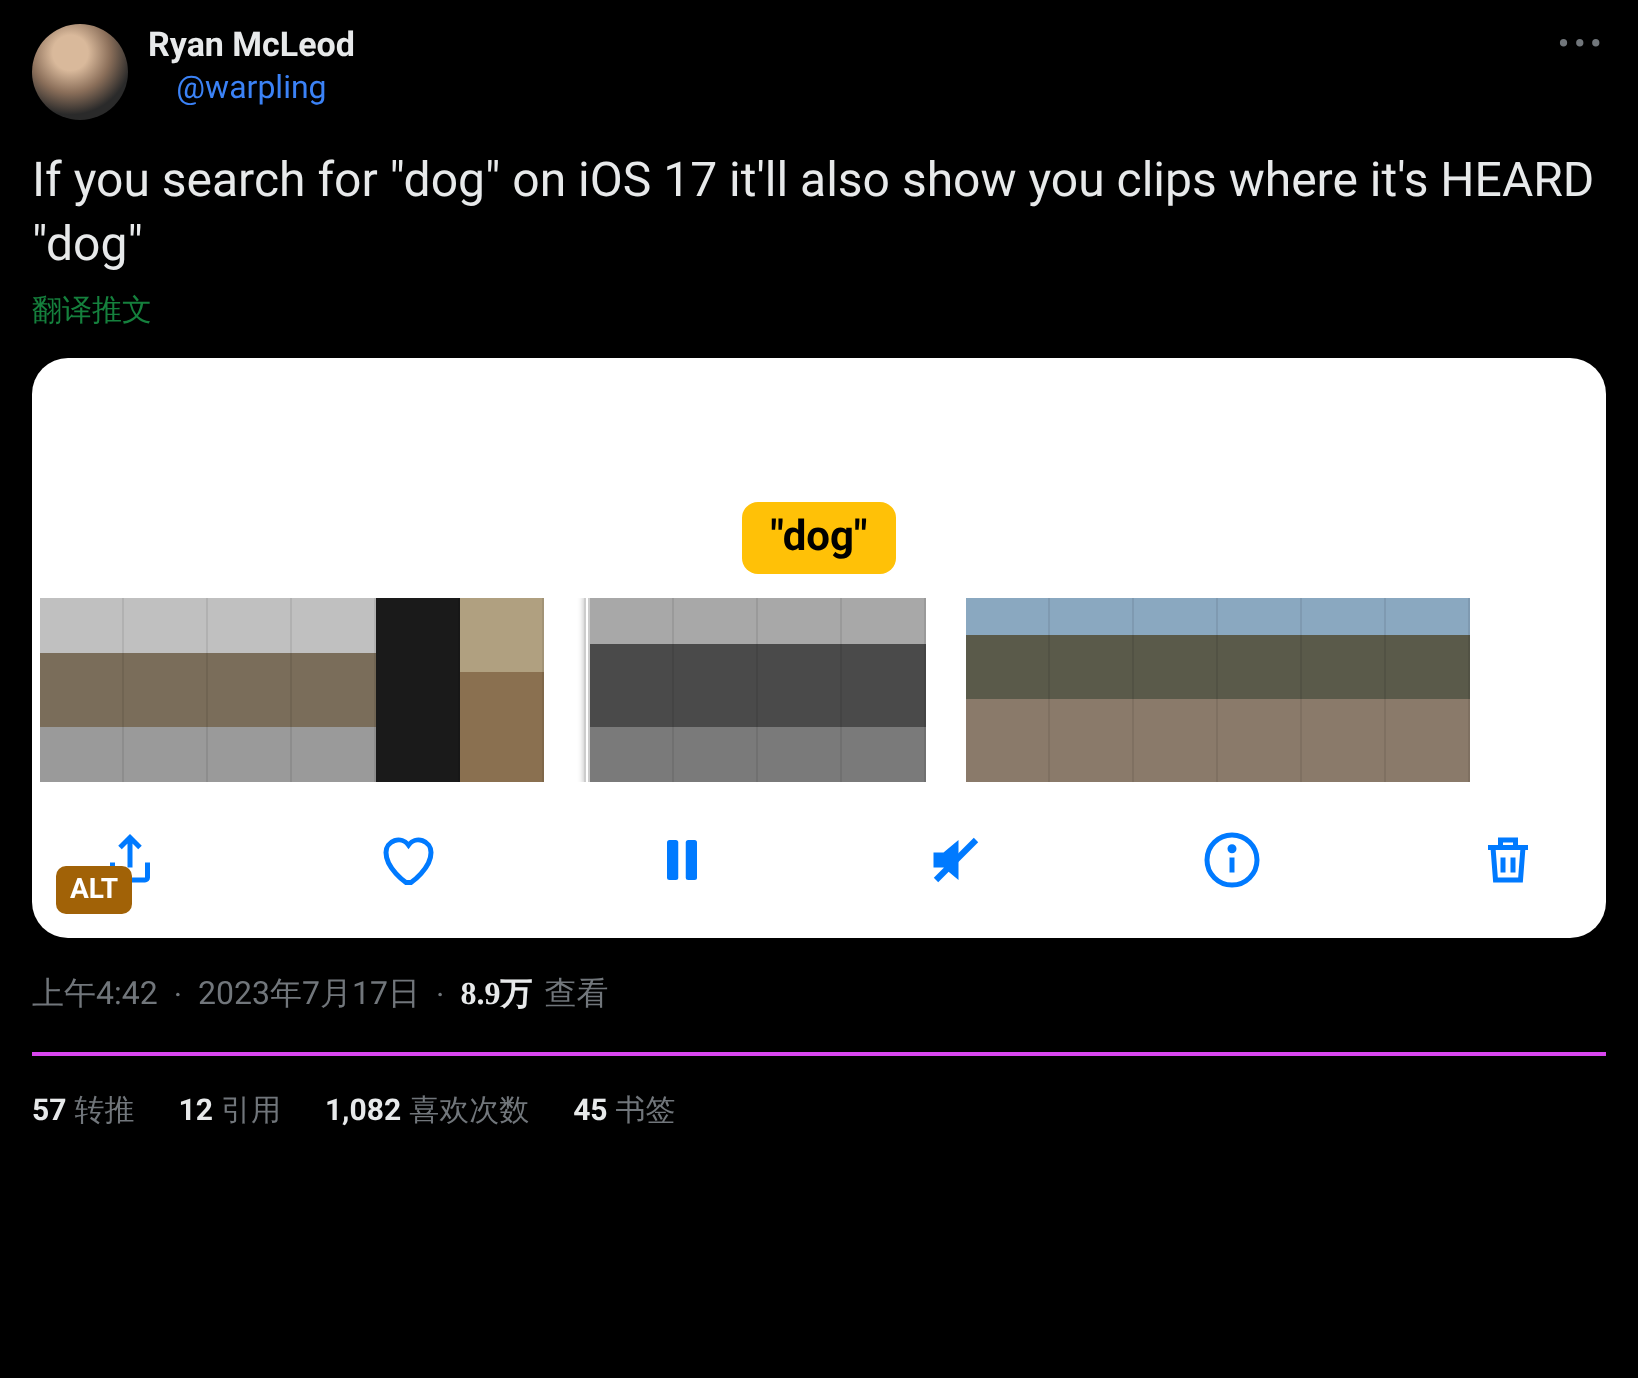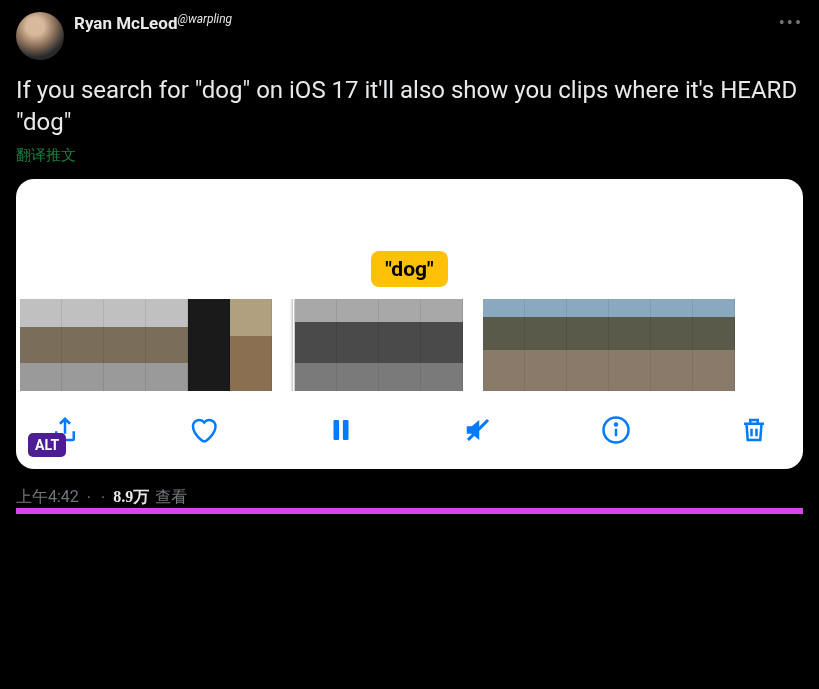--- a/index.html
+++ b/index.html
@@ -23,32 +23,32 @@
   }
   .avatar {
     width: 48px;
     height: 48px;
     border-radius: 50%;
     background: radial-gradient(circle at 40% 30%, #d9b99b 20%, #8b6f5a 45%, #2a2a2a 70%);
     flex-shrink: 0;
   }
   .user-info {
     display: flex;
-    flex-direction: row;
+    flex-direction: column;
     line-height: 1.3;
+    align-items: center;
   }
   .display-name {
     font-weight: 700;
     font-size: 17px;
     color: #e7e9ea;
   }
   .handle {
-    font-size: 12px;
-    color: #e5e5e5;
-    font-style: italic;
+    font-size: 16px;
+    color: #3b82f6;
   }
   .more-icon {
     position: absolute;
     top: 12px;
     right: 16px;
     color: #71767b;
     font-size: 18px;
     letter-spacing: 2px;
   }
   .tweet-text {
@@ -134,35 +134,36 @@
     justify-content: center;
     color: #007aff;
     cursor: pointer;
   }
   .control-btn svg { width: 30px; height: 30px; stroke: #007aff; fill: none; stroke-width: 2; }
   .control-btn.pause svg rect { fill: #007aff; stroke: none; }
   .alt-badge {
     position: absolute;
     left: 12px;
     bottom: 12px;
-    background: #4c1d95;
+    background: #a16207;
     color: #fff;
     font-size: 14px;
     font-weight: 700;
     padding: 4px 7px;
     border-radius: 5px;
   }
   .meta-line {
     display: flex;
     align-items: center;
     gap: 6px;
     color: #71767b;
     font-size: 16px;
     margin-top: 18px;
-    border-bottom: 6px solid #d946ef;
+    padding-bottom: 18px;
+    border-bottom: 2px solid #d946ef;
   }
   .meta-line .sep { margin: 0 2px; }
   .meta-line .views-count { color: #e7e9ea; font-weight: 700; font-family: Liberation Serif, serif; }
   .stats-line {
     display: flex;
     gap: 22px;
     color: #71767b;
     font-size: 15px;
     margin-top: 18px;
   }
@@ -253,19 +254,34 @@
           </svg>
       </div>
     </div>
 
     <div class="alt-badge">ALT</div>
   </div>
 
   <div class="meta-line">
     <span>上午4:42</span>
     <span class="sep">·</span>
+    <span>2023年7月17日</span>
     <span class="sep">·</span>
     <span class="views-count">8.9万</span>
     <span>查看</span>
   </div>
 
+  <div class="stats-line">
+    <div class="stat-item">
+      <span class="count">57</span><span>转推</span>
+    </div>
+    <div class="stat-item">
+      <span class="count">12</span><span>引用</span>
+    </div>
+    <div class="stat-item">
+      <span class="count">1,082</span><span>喜欢次数</span>
+    </div>
+    <div class="stat-item">
+      <span class="count">45</span><span>书签</span>
+    </div>
+  </div>
 
 </div>
 
 </body></html>

